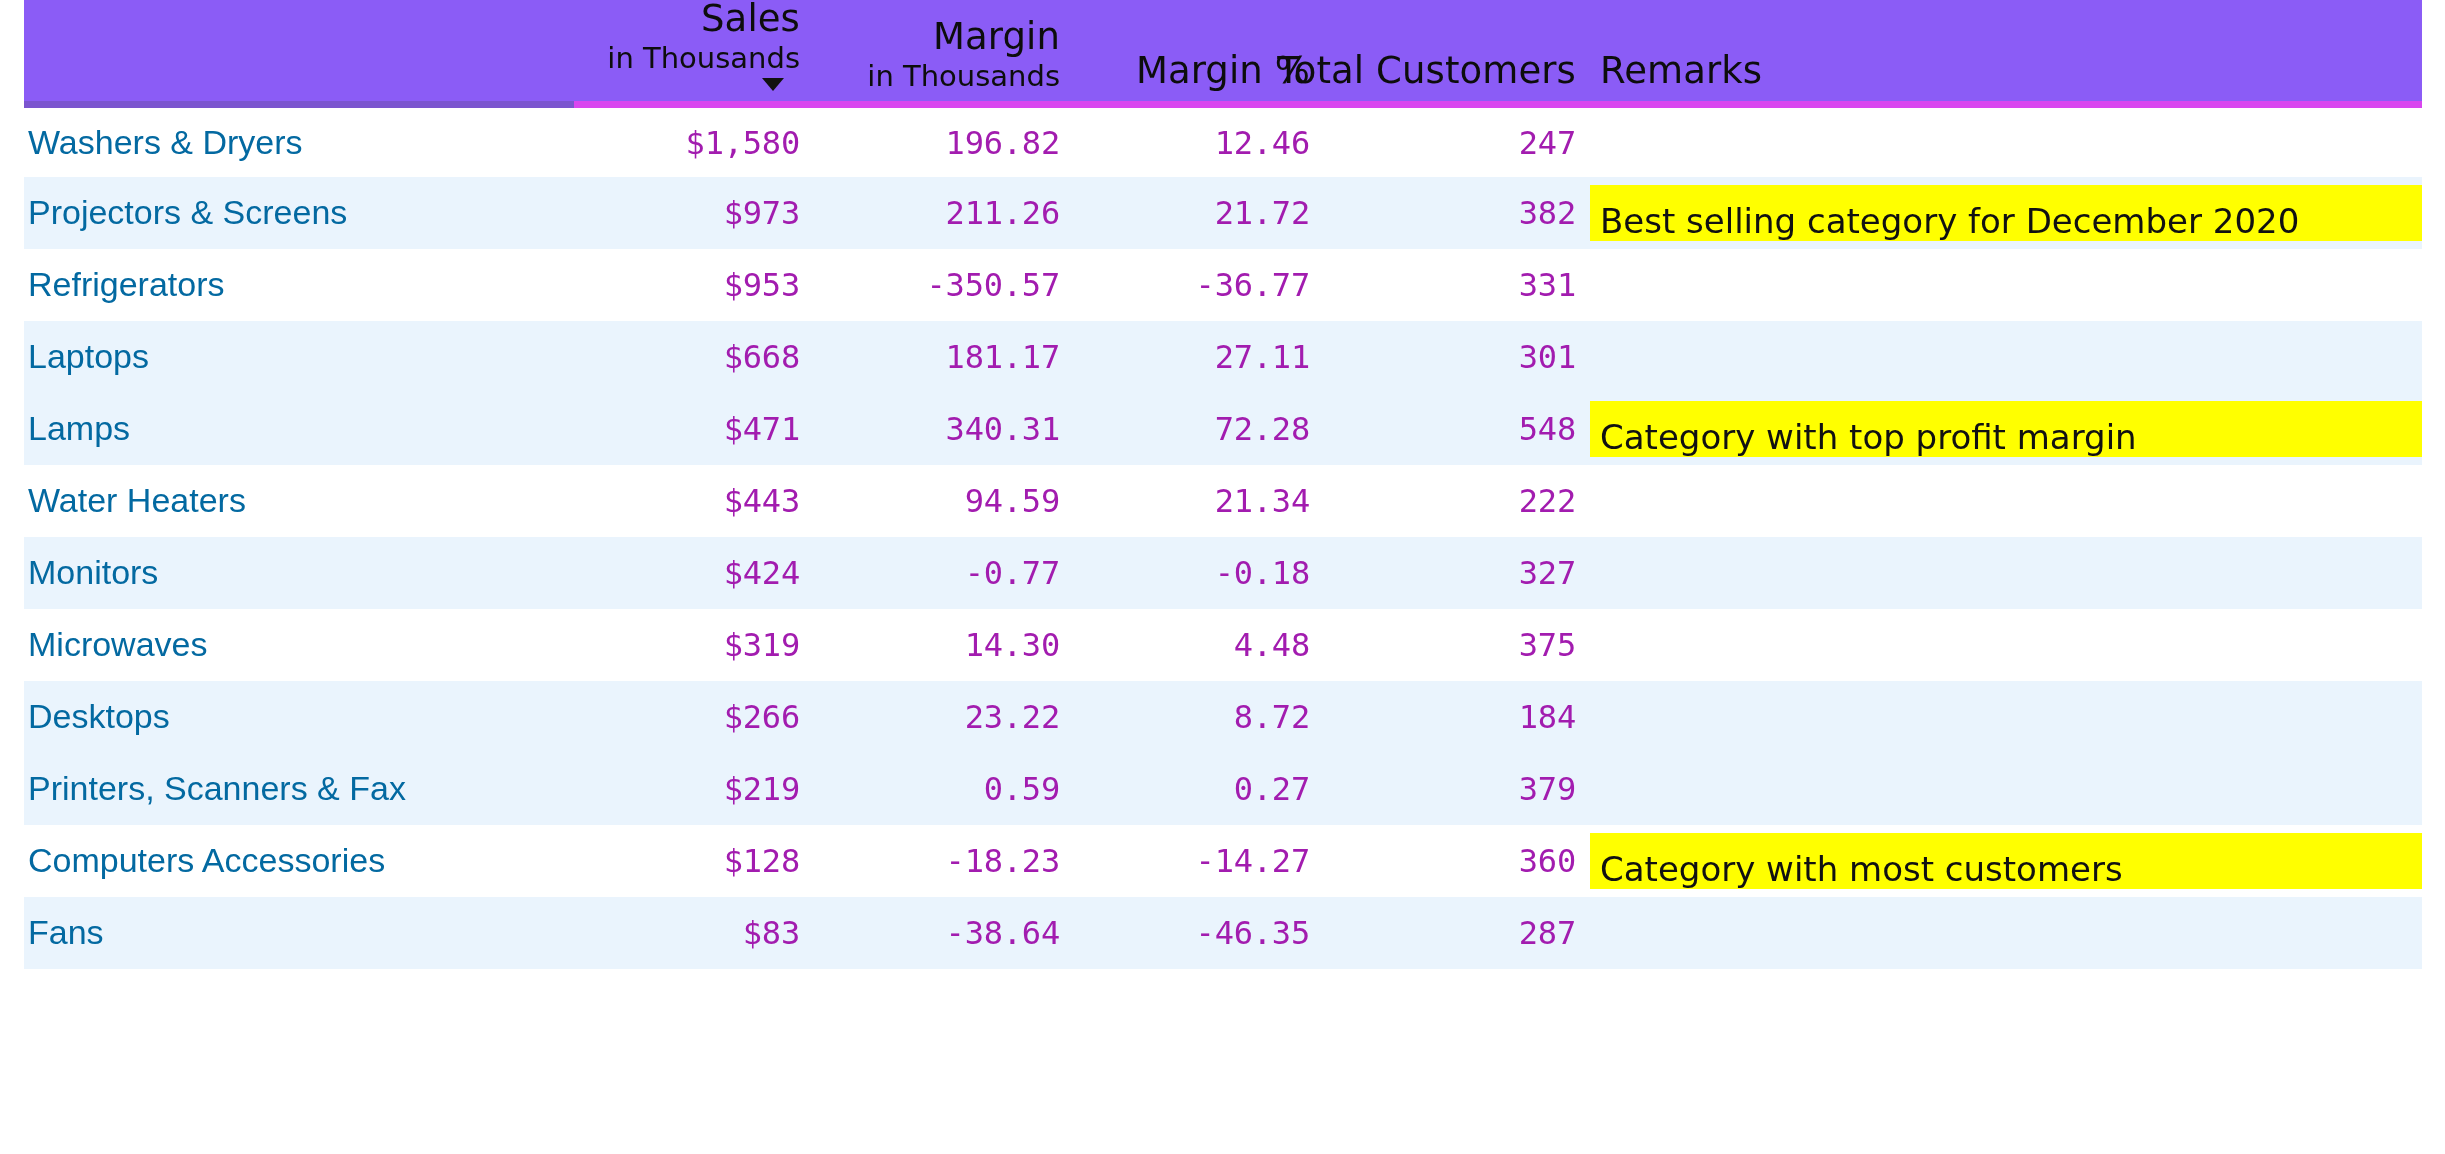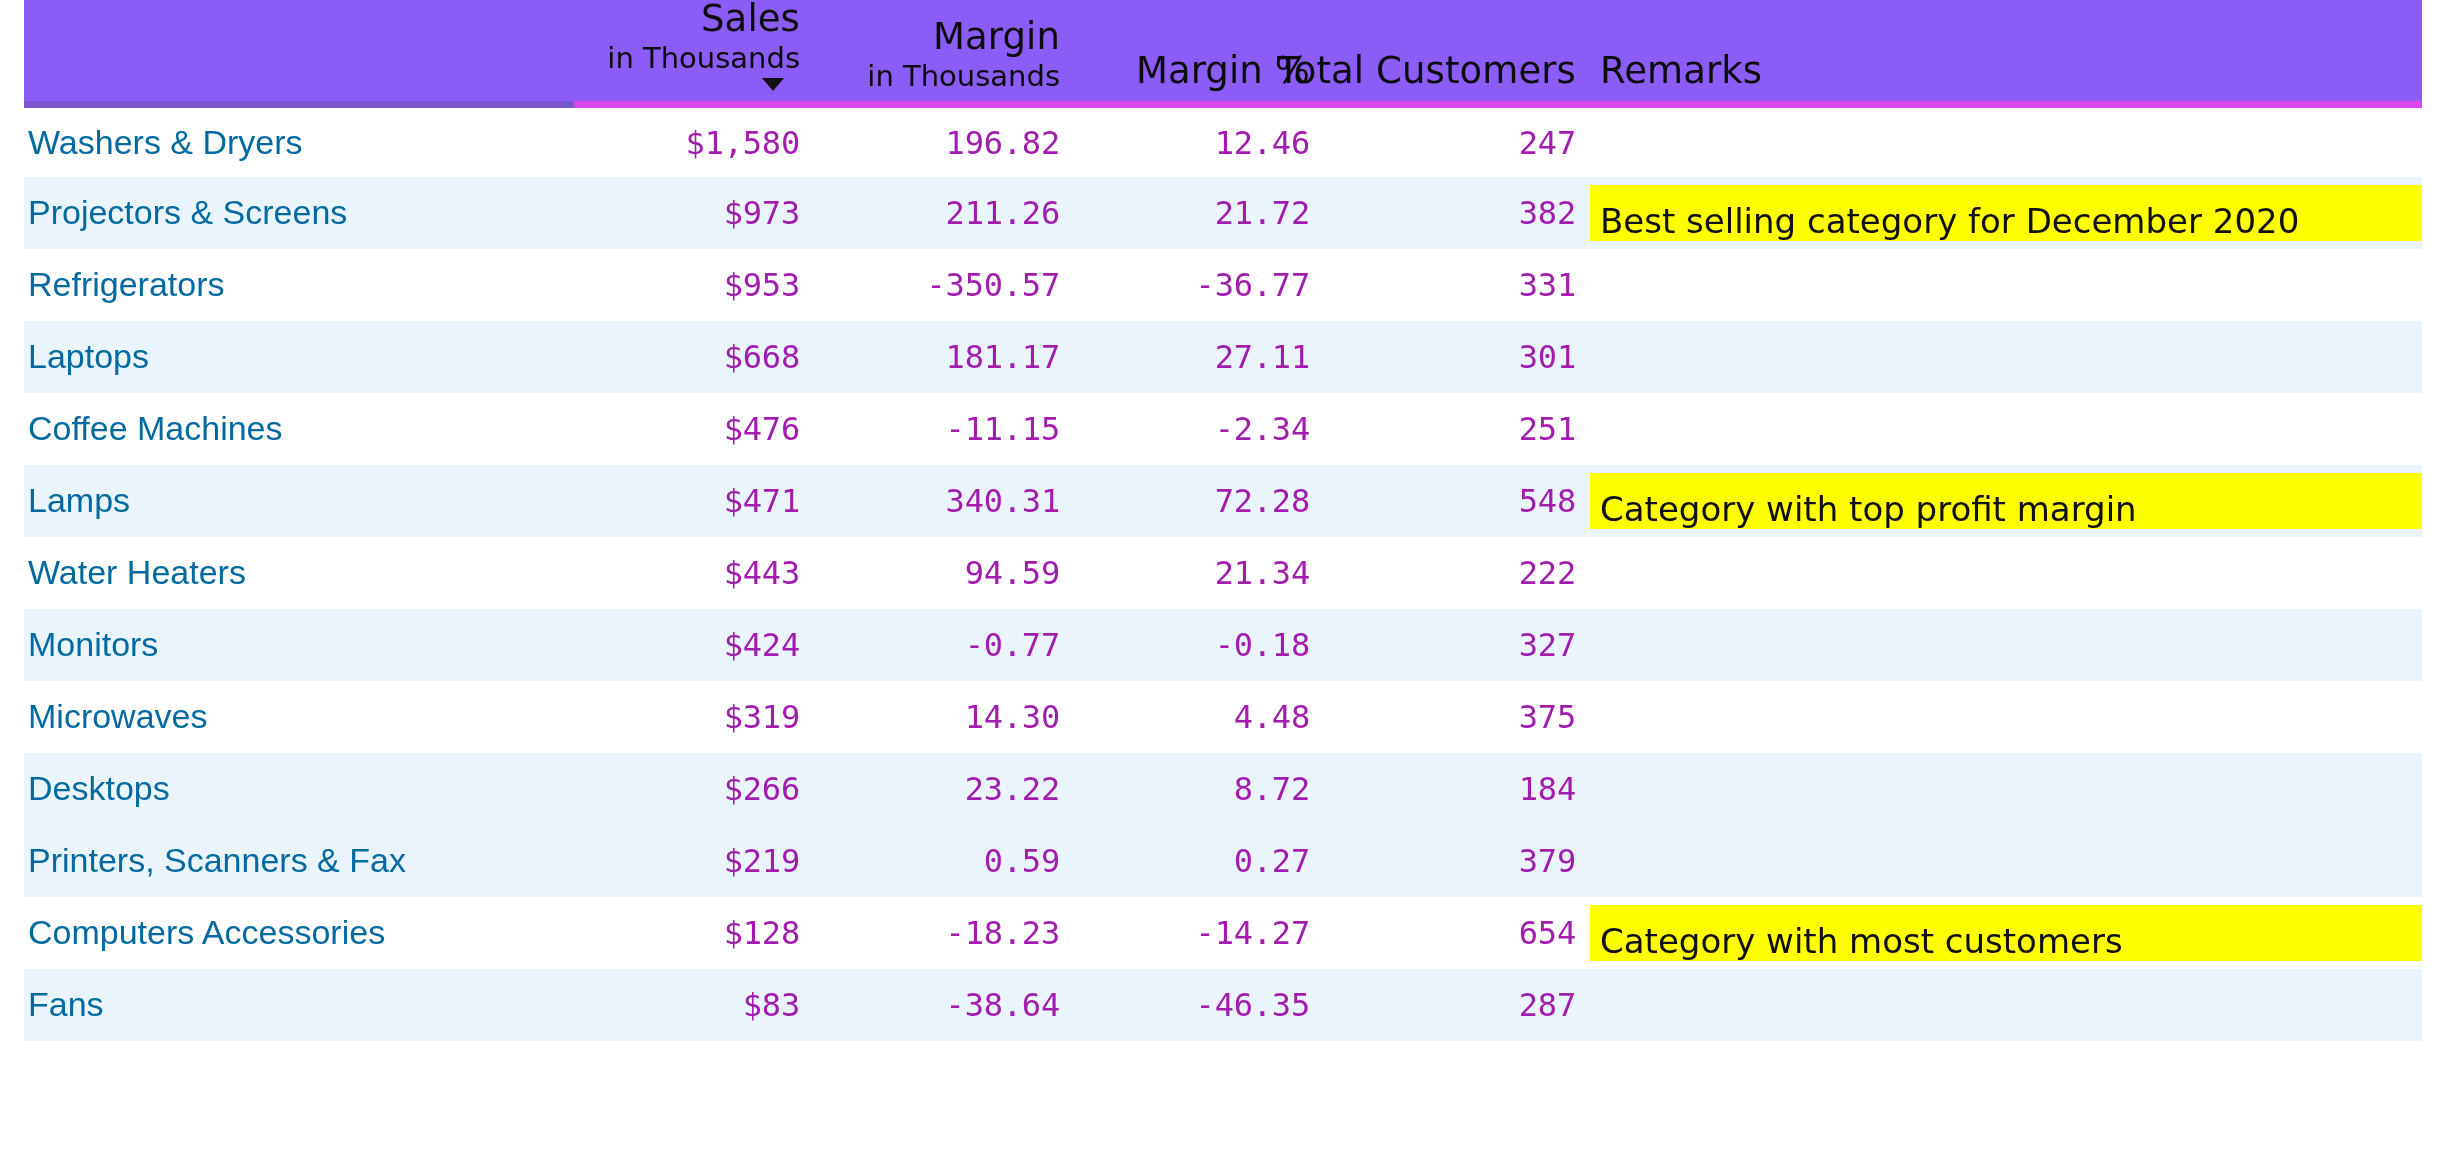--- a/index.html
+++ b/index.html
@@ -225,30 +225,20 @@
         <tr class="even">
           <td class="cat">Laptops</td>
           <td class="num">$668</td>
           <td class="num">181.17</td>
           <td class="num">27.11</td>
           <td class="num">301</td>
           <td class="remarks">
             <span class="remark-fill blank"></span>
           </td>
         </tr>
-        <tr class="odd">
-          <td class="cat">Coffee Machines</td>
-          <td class="num">$476</td>
-          <td class="num">-11.15</td>
-          <td class="num">-2.34</td>
-          <td class="num">251</td>
-          <td class="remarks">
-            <span class="remark-fill blank"></span>
-          </td>
-        </tr>
         <tr class="even">
           <td class="cat">Lamps</td>
           <td class="num">$471</td>
           <td class="num">340.31</td>
           <td class="num">72.28</td>
           <td class="num">548</td>
           <td class="remarks">
             <span class="remark-fill highlight">Category with top profit margin</span>
           </td>
         </tr>
@@ -300,21 +290,21 @@
           <td class="num">379</td>
           <td class="remarks">
             <span class="remark-fill blank"></span>
           </td>
         </tr>
         <tr class="odd">
           <td class="cat">Computers Accessories</td>
           <td class="num">$128</td>
           <td class="num">-18.23</td>
           <td class="num">-14.27</td>
-          <td class="num">654</td>
+          <td class="num">360</td>
           <td class="remarks">
             <span class="remark-fill highlight">Category with most customers</span>
           </td>
         </tr>
         <tr class="even">
           <td class="cat">Fans</td>
           <td class="num">$83</td>
           <td class="num">-38.64</td>
           <td class="num">-46.35</td>
           <td class="num">287</td>

